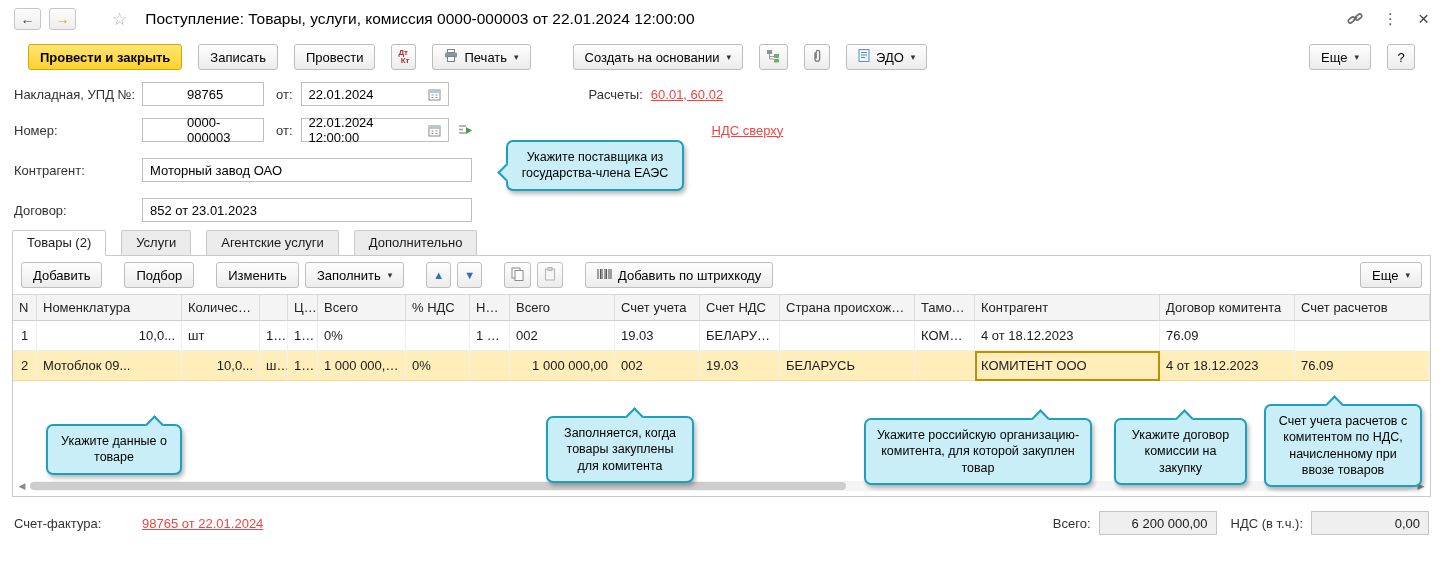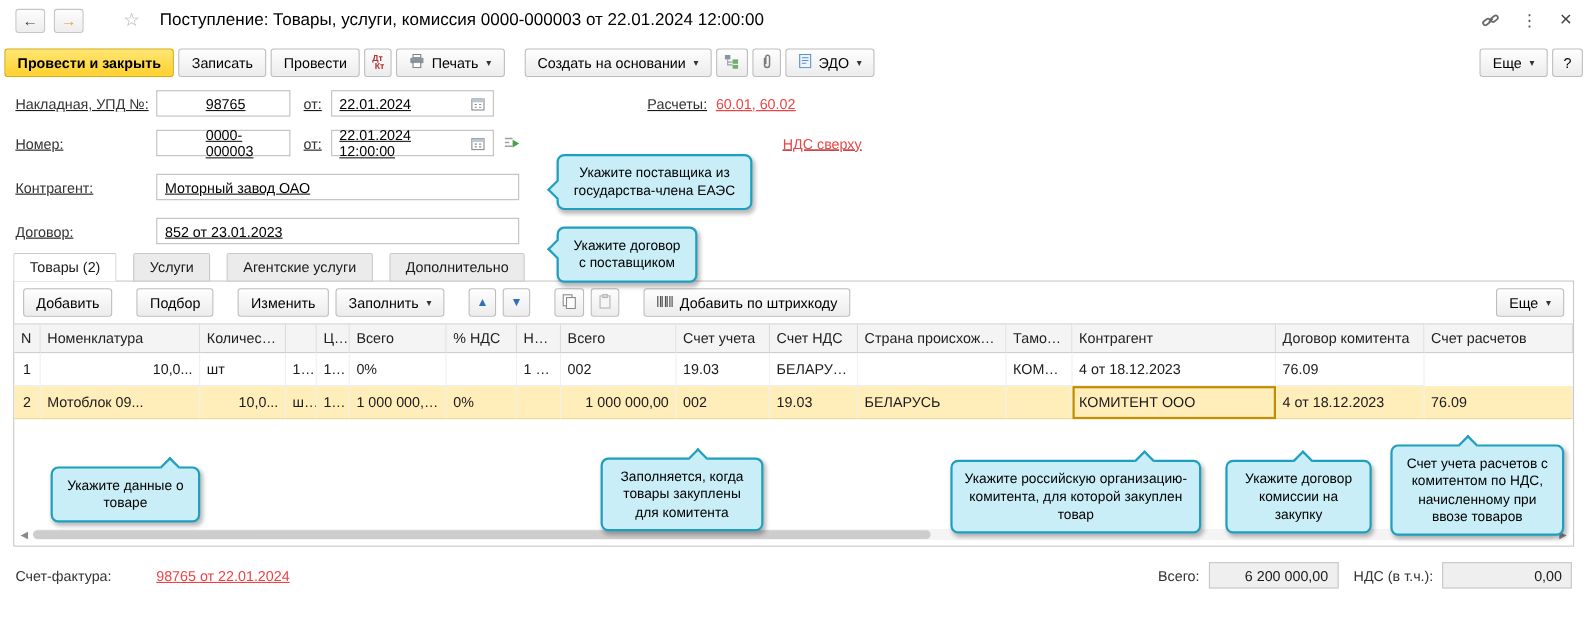--- a/index.html
+++ b/index.html
@@ -15,35 +15,35 @@
   .navbtn .fwd { color:#e09b2d; }
   .navbtn .bck { color:#3d3d3d; }
   .star { color:#b3b3b3; font-size:17px; margin:0 4px 0 28px; cursor:pointer; }
   .doc-title { font-size:15.5px; color:#000; margin-left:6px; white-space:nowrap; }
   .titlebar-right { margin-left:auto; display:flex; align-items:center; gap:20px; }
   .tb-ico { color:#6a6a6a; cursor:pointer; display:flex; align-items:center; }
   .kebab { font-size:15px; color:#555; }
   .close-x { font-size:19px; color:#444; }
 
   
-  .cmdbar { height:38px; display:flex; align-items:center; padding:0 4px; gap:4px; }
+  .cmdbar { height:38px; display:flex; align-items:center; padding:0 28px; gap:16px; }
   .btn { display:inline-flex; align-items:center; gap:6px; height:26px; padding:0 11px;
          background:linear-gradient(#fefefe,#ececec); border:1px solid #bdbdbd; border-radius:3px;
          font-family:inherit; font-size:13px; color:#000; cursor:pointer; white-space:nowrap; }
   .btn-primary { background:linear-gradient(#ffe573,#ffd12e); border-color:#d3a900; font-weight:700; }
   .btn-icon { padding:0 6px; }
   .caret { font-size:9px; color:#333; margin-left:1px; }
   .spacer { flex:1; }
   .grp-gap { width:10px; }
   .dtkt { font-size:8px; line-height:8px; color:#b03030; font-weight:700; text-align:left; }
   .arrow-up { color:#2f6fbe; font-size:11px; }
   .arrow-dn { color:#2f6fbe; font-size:11px; }
 
   
-  .form { padding:6px 14px 0;text-decoration:underline; }
+  .form { padding:6px 14px 0; }
   .frow { display:flex; align-items:center; margin-bottom:12px; height:24px; }
   .flabel { width:128px; color:#333; flex:0 0 auto; }
   .inlabel { margin-left:12px; margin-right:8px; color:#333; }
   .input { height:24px; border:1px solid #bfbfbf; background:#fff; display:flex; align-items:center;
            padding:0 7px; font-size:13px; color:#000; }
   .w122 { width:122px;padding-left:44px; } .w148 { width:148px; justify-content:space-between; } .w330 { width:330px; }
   .cal { display:flex; align-items:center; cursor:pointer; margin-left:6px; }
   a.lnk { color:#ef4444; text-decoration:underline; cursor:pointer; white-space:nowrap; }
 
   
@@ -366,24 +366,20 @@
     <div class="sumfield">6 200 000,00</div>
     <span class="sumlabel" style="margin-left:14px">НДС (в т.ч.):</span>
     <div class="sumfield">0,00</div>
   </div>
 
   <div class="callout" style="left:506px;top:140px;width:178px">
     <span class="tail left" style="top:24px"></span>
     <span>Укажите поставщика из государства-члена ЕАЭС</span>
   </div>
 
-  <div class="callout" style="left:506px;top:206px;width:128px">
-    <span class="tail left" style="top:12px"></span>
-    <span>Укажите договор с поставщиком</span>
-  </div>
 
   <div class="callout" style="left:46px;top:424px;width:136px">
     <span class="tail up" style="left:100px"></span>
     <span>Укажите данные о товаре</span>
   </div>
 
   <div class="callout" style="left:546px;top:416px;width:148px">
     <span class="tail up" style="left:80px"></span>
     <span>Заполняется, когда товары закуплены для комитента</span>
   </div>

